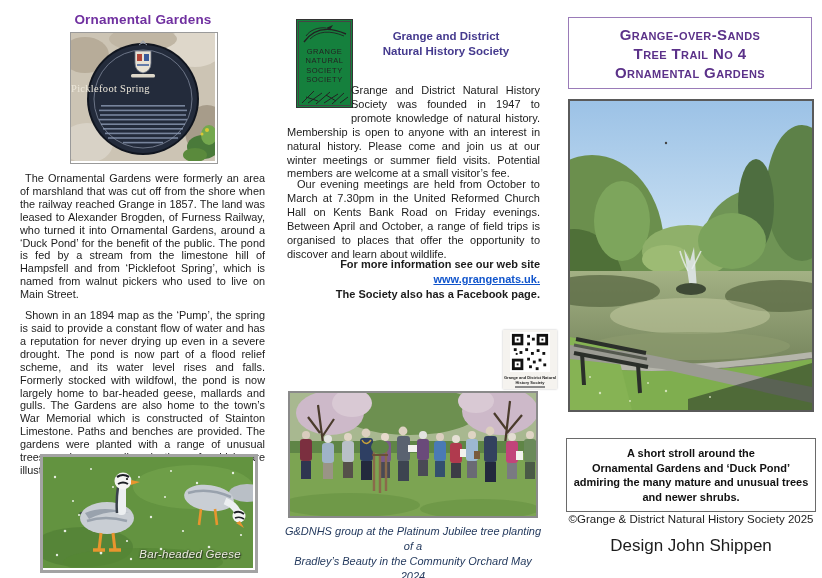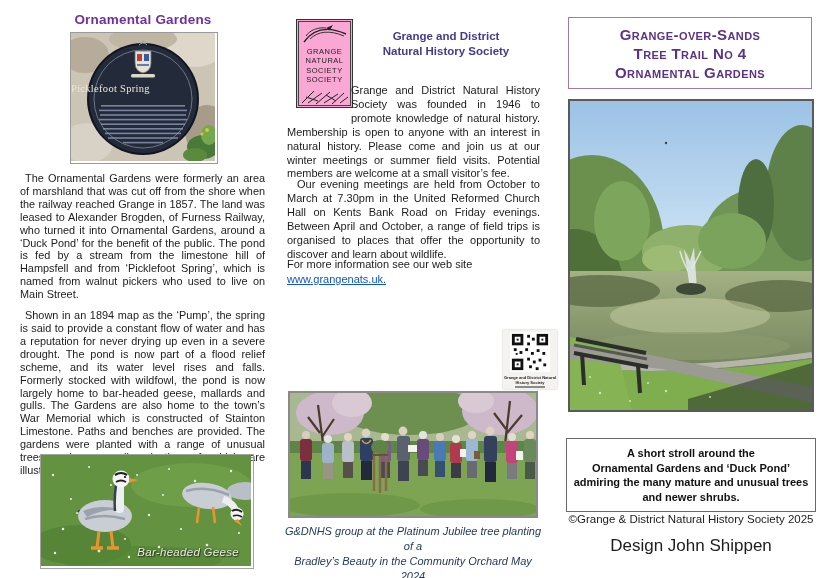--- a/index.html
+++ b/index.html
@@ -8,37 +8,37 @@
   
   .lp-heading{position:absolute;left:12px;top:12px;width:262px;text-align:center;
               font-size:13.5px;font-weight:700;color:#7030a0;letter-spacing:.2px;}
   .plaque{position:absolute;left:70px;top:32px;width:146px;height:130px;border:1px solid #9a9a9a;}
   .plaque svg{display:block;}
   .plaque-title{position:absolute;left:0;right:0;top:50px;
                 font-family:"Liberation Serif",serif;font-size:10.5px;color:#ece7da;letter-spacing:.3px;}
   .lp-text{position:absolute;left:12px;top:164px;width:261px;font-size:10.9px;
            line-height:12.9px;text-align:justify;}
   .lp-text p{margin:8px;text-indent:5px;}
-  .geese{position:absolute;left:40px;top:454px;width:212px;height:113px;border:1px solid #a3a3a3;}
+  .geese{position:absolute;left:40px;top:454px;width:212px;height:113px;border:3px solid #a3a3a3;}
   .geese-caption{position:absolute;right:14px;bottom:10px;font-style:italic;font-size:11.5px;
                  color:#ecece0;text-shadow:0 0 2px #2c3a22,1px 1px 1px #2c3a22;letter-spacing:.3px;}
   
   .logo{position:absolute;left:296px;top:19px;width:57px;height:89px;border:1px solid #333;
-        background:#f9a8d4;box-sizing:border-box;padding:1px;}
+        background:#15803d;box-sizing:border-box;padding:1px;}
   .logo-inner{border:1px solid #444;height:100%;box-sizing:border-box;display:flex;
               flex-direction:column;align-items:center;justify-content:space-between;overflow:hidden;}
   .logo-word{font-size:7.5px;line-height:9.5px;letter-spacing:.5px;color:#222;text-align:center;}
   .mp-title{position:absolute;left:353px;top:29px;width:186px;text-align:center;font-weight:700;
             color:#453a8e;font-size:11.5px;line-height:15px;}
   .mp-text{font-size:11px;line-height:13.9px;text-align:justify;}
   .mp-text1{position:absolute;left:287px;top:84px;width:253px;}
   .logo-spacer{float:left;width:64px;height:28px;}
   .mp-text2{position:absolute;left:287px;top:178px;width:253px;text-indent:10px;}
-  .mp-center{position:absolute;left:287px;top:257px;width:253px;text-align:left;
-             font-size:11px;line-height:15px;}
+  .mp-center{position:absolute;left:287px;top:257px;width:253px;text-align:right;
+             font-size:11px;line-height:15px;font-weight:bold;}
   .mp-link{color:#1155cc;text-decoration:underline;cursor:pointer;}
   .mp-text3{position:absolute;left:287px;top:304px;width:253px;}
   .f0{float:right;width:0;height:28px;}
   .f1{float:right;clear:right;width:62px;height:58px;}
   .qr-block{position:absolute;left:216px;top:26px;width:52px;text-align:center;background:#f5f3ef;
             padding:2px 1px 1px;box-shadow:0 0 2px rgba(0,0,0,.25);}
   .qr-label{font-size:4px;line-height:4.6px;font-weight:700;color:#222;}
   .qr-url{height:2px;width:30px;margin:1px auto 0;background:#8a8a8a;}
   .group-photo{position:absolute;left:288px;top:391px;width:250px;height:127px;border:2px solid #8a8a8a;box-sizing:border-box;}
   .mp-caption{position:absolute;left:282px;top:524px;width:262px;text-align:center;font-style:italic;
@@ -189,28 +189,29 @@
     </div>
   </div>
 
   <div class="mp-title">
     <div>Grange and District</div>
     <div>Natural History Society</div>
   </div>
 
   <div class="mp-text mp-text1">
     <span class="logo-spacer"></span>
-    <span>Grange and District Natural History Society was founded in 1946 to promote knowledge of natural history. Membership is open to anyone with an interest in natural history.  Please come and join us at our winter meetings or summer field visits. Potential members are welcome at a small visitor’s fee.</span>
+    <span>Grange and District Natural History Society was founded in 1947 to promote knowledge of natural history. Membership is open to anyone with an interest in natural history.  Please come and join us at our winter meetings or summer field visits. Potential members are welcome at a small visitor’s fee.</span>
   </div>
 
   <div class="mp-text mp-text2">Our evening meetings are held from October to March at 7.30pm in the United Reformed Church Hall on Kents Bank Road on Friday evenings. Between April and October, a range of field trips is organised to places that offer the opportunity to discover and learn about wildlife.</div>
 
   <div class="mp-center">
     <div>For more information see our web site</div>
     <div><span class="mp-link">www.grangenats.uk.</span></div>
+    <div>The Society also has a Facebook page.</div>
   </div>
 
   <div class="mp-text mp-text3">
     <span class="f0"></span>
     <span class="f1"></span>
     <div class="qr-block">
       <svg width="40" height="40" viewBox="0 0 42 42">
         <rect width="42" height="42" fill="#fff"></rect>
         <g fill="#111">
           <rect x="2" y="2" width="12" height="12"></rect>

